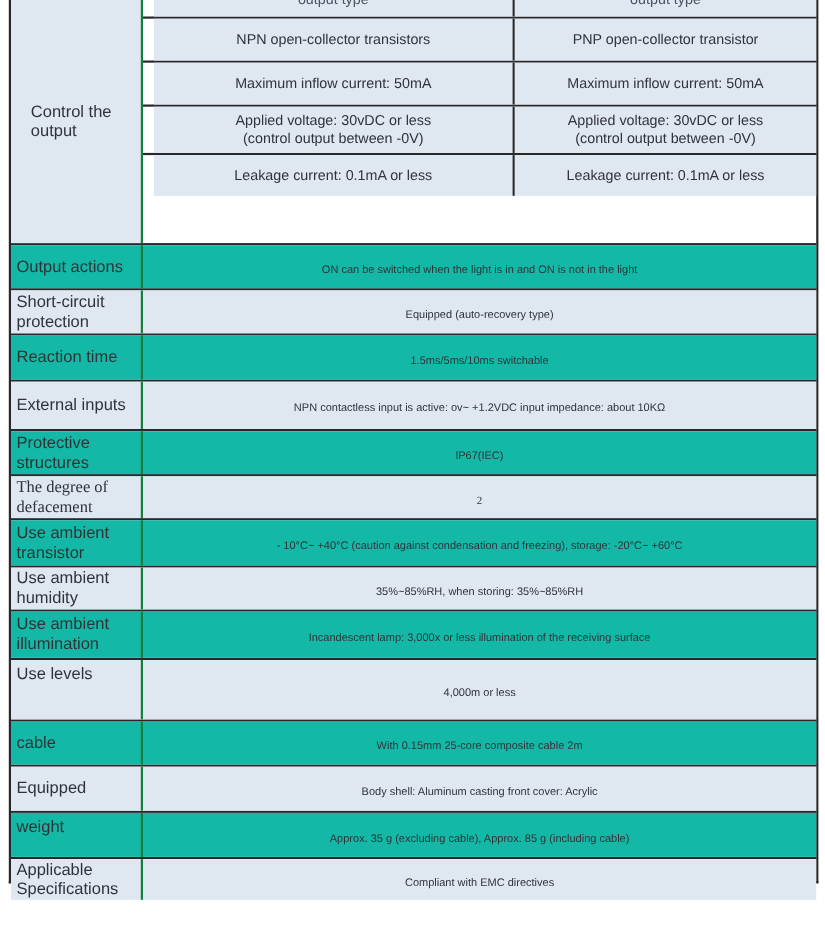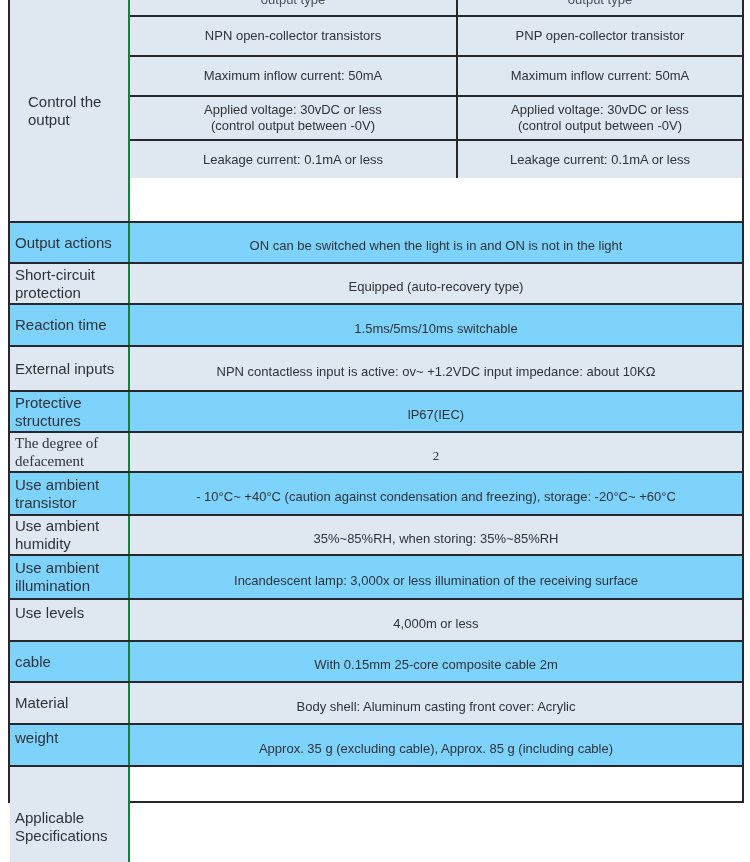--- a/index.html
+++ b/index.html
@@ -14,49 +14,49 @@
   .row{ display:flex; border-bottom:2px solid #26282b; }
   .row:last-child{ border-bottom:none; }
 
   .lbl{
     width:120px; flex:0 0 120px; border-right:2px solid #15803d;
     display:flex; align-items:center; text-align:left;
     padding:2px 4px 2px 5px; font-size:15px; line-height:18px;
   }
   .val{
     flex:1; display:flex; align-items:center; justify-content:center;
-    text-align:right; font-size:13px; line-height:17px;
+    text-align:right; font-size:10px; line-height:17px;
     padding:8px 6px 2px 6px; white-space:pre-line;
   }
   .blue{ background:#dfe7f1; }
-  .white{ background:#7dd3fc; }
+  .white{ background:#14b8a6; }
 
   
   .top-block{ height:223px; }
   .top-block .lbl{ padding-left:18px; }
   .sub-table{ flex:1; display:flex; flex-direction:column; }
-  .sub-row{ display:flex; border-bottom:2px solid #26282b; }
+  .sub-row{ display:flex; border-bottom:2px solid #26282b;padding-left:10px; }
   .sub-row:last-child{ border-bottom:none; }
   .sub-cell{
     display:flex; align-items:center; justify-content:center; text-align:center;
     font-size:13px; line-height:16px; padding:1px 6px; white-space:pre-line;
   }
   .sub-left{ width:328px; flex:0 0 328px; border-right:2px solid #26282b; }
   .sub-right{ flex:1; }
   .h17{ height:17px; } .h40{ height:40px; } .h44{ height:44px; }
   .h43{ height:43px; } .h37{ height:37px; }
   .clip-row .sub-cell{ overflow:hidden; align-items:flex-start; }
   .clip-row .clip-text{ display:block; margin-top:-9px; font-size:13px; color:#4a5160; }
 
   
   .r-oa{ height:41px; } .r-sc{ height:41px; } .r-rt{ height:42px; }
   .r-ei{ height:45px; } .r-ps{ height:41px; } .r-dd{ height:40px;font-family:Liberation Serif, serif; }
   .r-ut{ height:43px; } .r-uh{ height:40px; } .r-ui{ height:44px; }
-  .r-ul{ height:42px; } .r-cb{ height:41px; } .r-mt{ height:42px; }
-  .r-wt{ height:42px; } .r-as{ height:37px;flex-direction:column; }
+  .r-ul{ height:56px; } .r-cb{ height:41px; } .r-mt{ height:42px; }
+  .r-wt{ height:42px; } .r-as{ height:37px; }
 
   .lbl-top{ align-items:flex-start; padding-top:4px; }
 </style>
 </head>
 <body>
 
 <div class="spec-table">
 
   <div class="row top-block">
     <div class="lbl blue">Control the output</div>
@@ -124,21 +124,21 @@
   </div>
   <div class="row r-ul">
     <div class="lbl blue lbl-top">Use levels</div>
     <div class="val blue">4,000m or less</div>
   </div>
   <div class="row r-cb">
     <div class="lbl white">cable</div>
     <div class="val white">With 0.15mm 25-core composite cable 2m</div>
   </div>
   <div class="row r-mt">
-    <div class="lbl blue">Material</div>
+    <div class="lbl blue">Equipped</div>
     <div class="val blue">Body shell: Aluminum casting front cover: Acrylic</div>
   </div>
   <div class="row r-wt">
     <div class="lbl white lbl-top">weight</div>
     <div class="val white">Approx. 35 g (excluding cable), Approx. 85 g (including cable)</div>
   </div>
   <div class="row r-as">
     <div class="lbl blue">Applicable Specifications</div>
     <div class="val blue">Compliant with EMC directives</div>
   </div>

